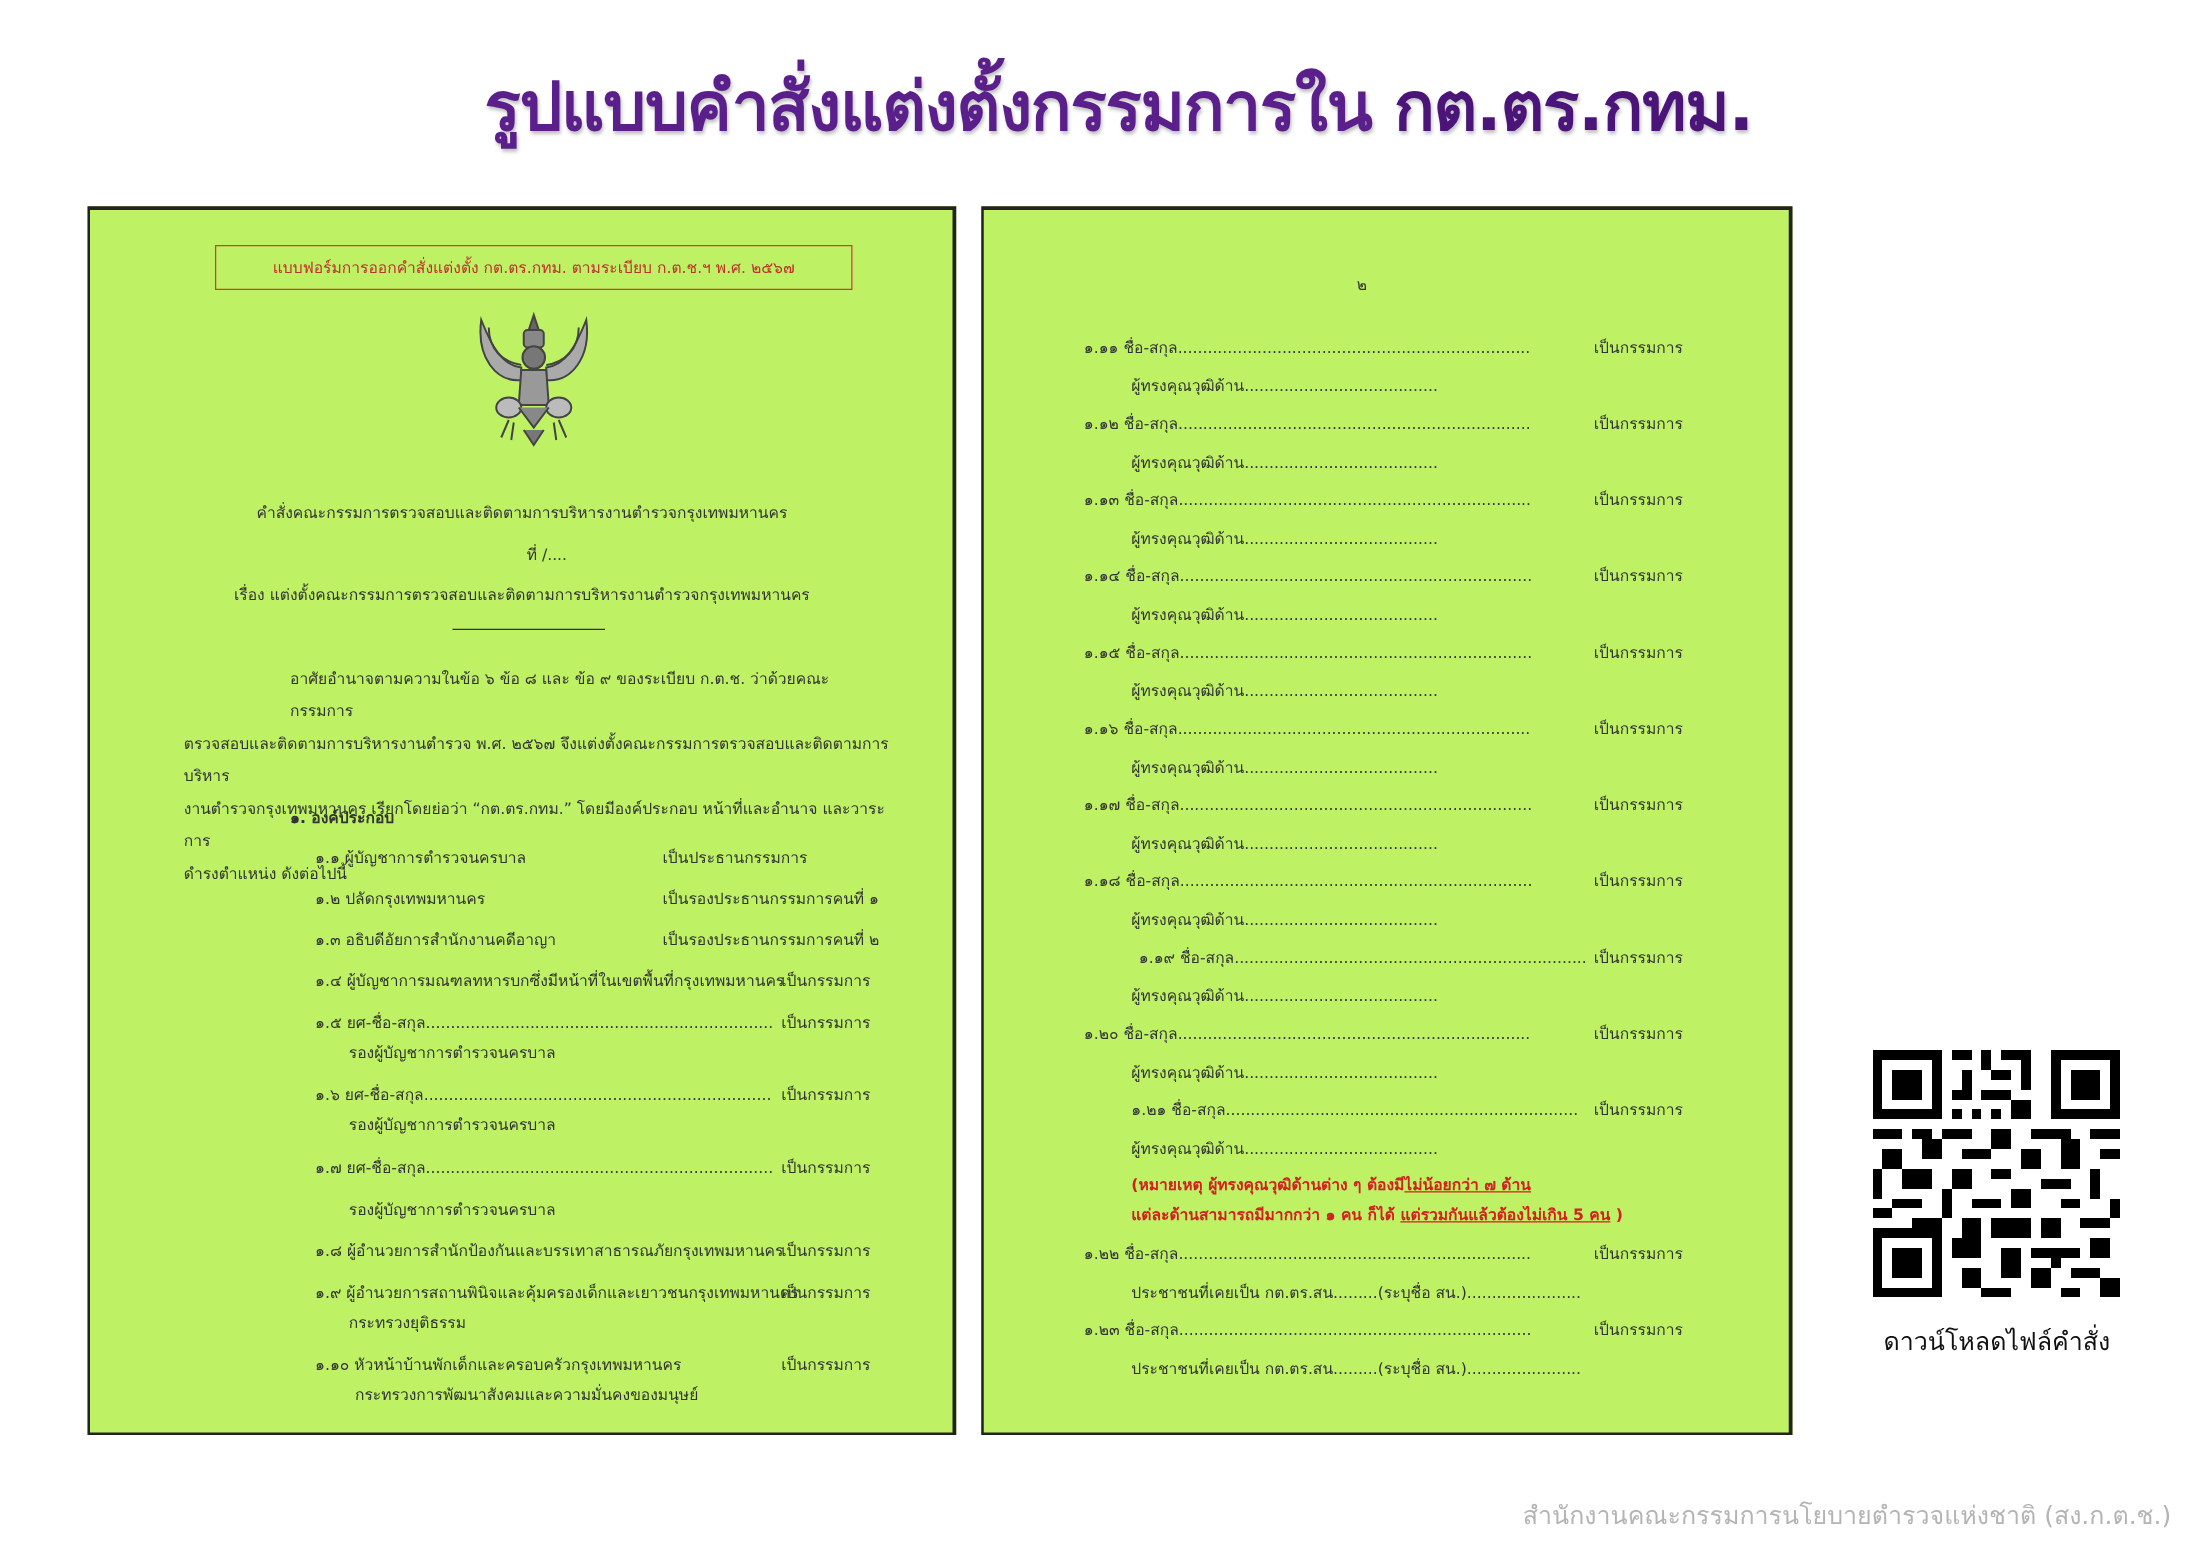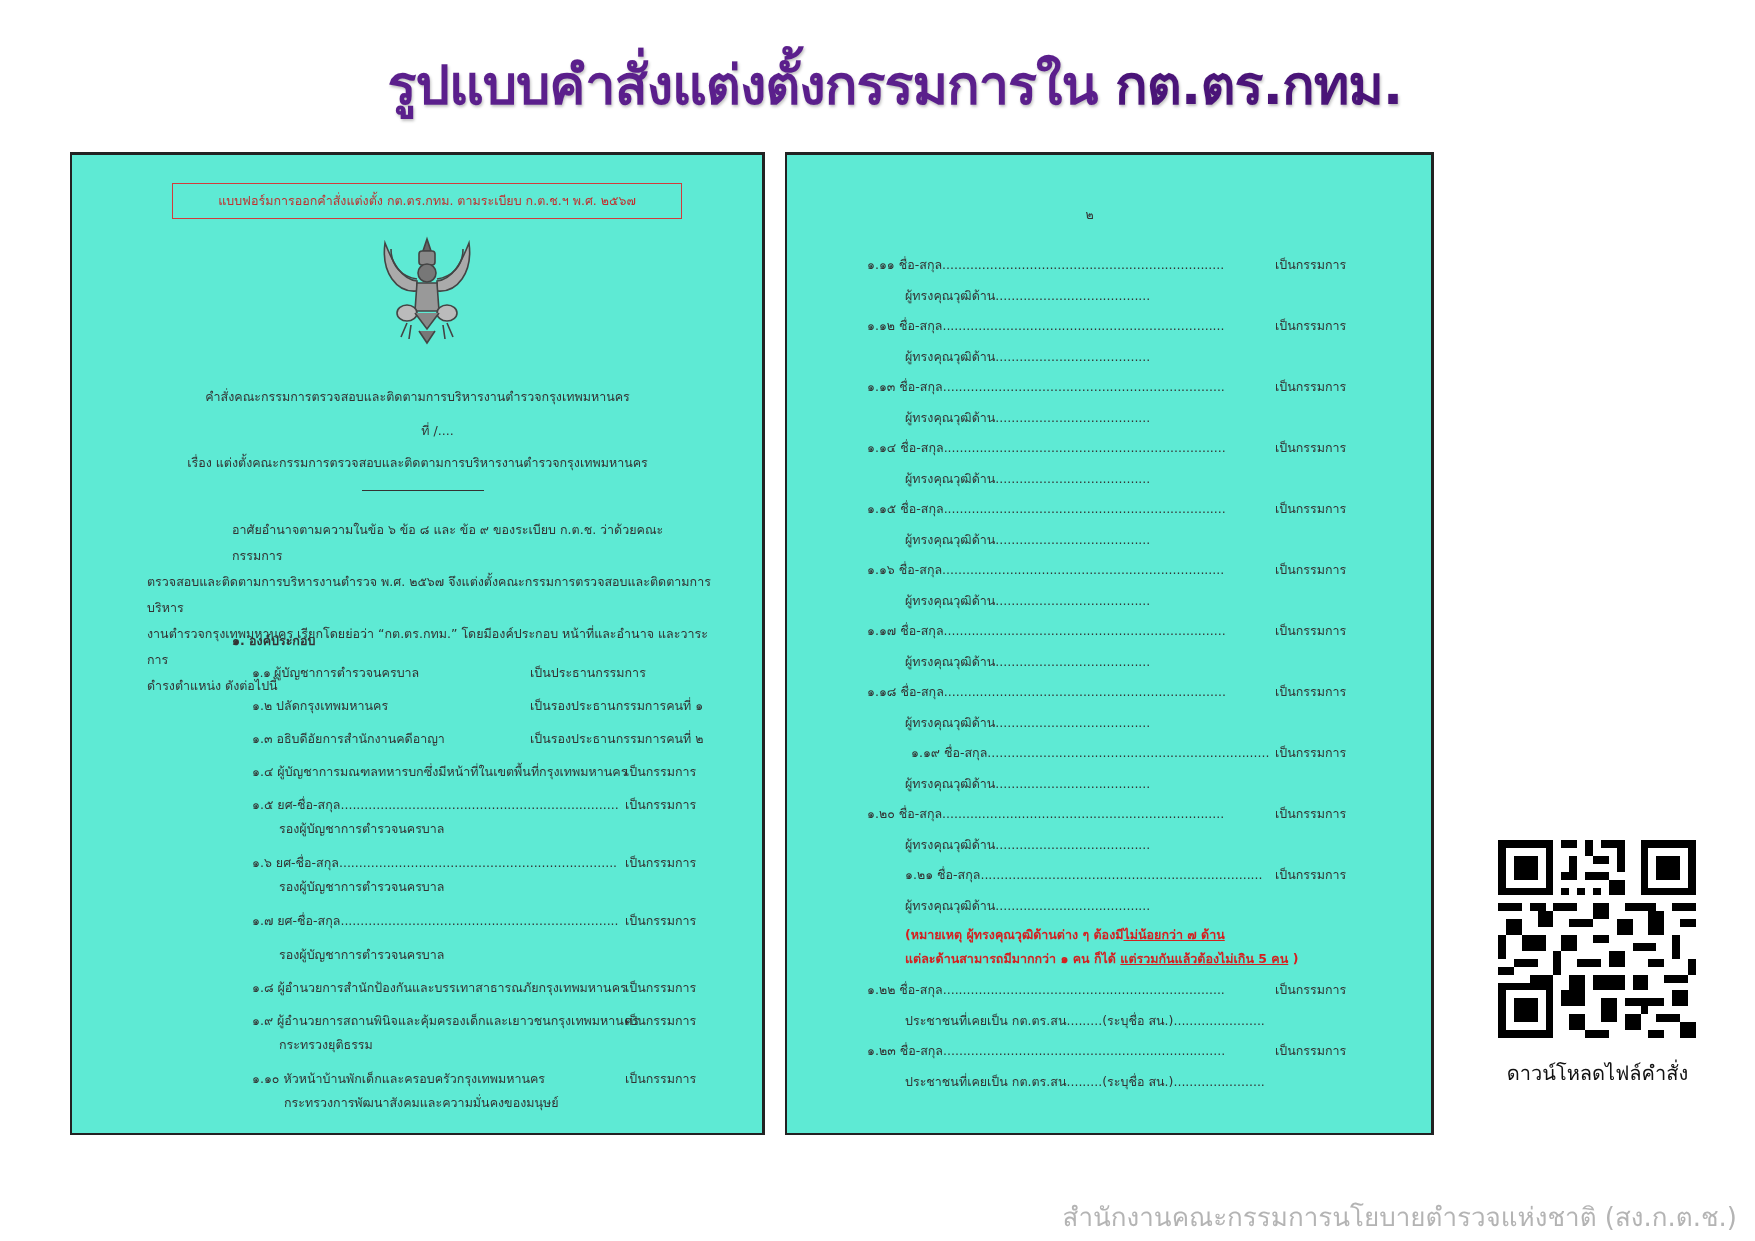--- a/index.html
+++ b/index.html
@@ -7,21 +7,21 @@
   body { position: relative; font-family: "DejaVu Sans", sans-serif; color: #222; }
 
   .main-title {
     position: absolute; left: 0; top: 42px; width: 1755px; text-align: center;
     font-family: "DejaVu Sans", sans-serif; font-size: 54px; color: #5b1f8c;
     letter-spacing: -1px; text-shadow: 1px 2px 3px rgba(0,0,0,0.25); padding-left: 35px;
   }
   .main-title b { font-weight: bold; color: #4a1478; }
 
   .page {
-    position: absolute; top: 152px; height: 983px; background: #5eead4;
+    position: absolute; top: 165px; height: 983px; background: #bef264;
     border: 2px solid #222; border-top-width: 3px; border-right-width: 3px;
     font-family: "DejaVu Sans", sans-serif; font-size: 12.5px; color: #333;
   }
   .page-1 { left: 70px; width: 695px; }
   .page-2 { left: 785px; width: 649px; }
 
   .form-banner {
     position: absolute; left: 100px; top: 28px; width: 510px; height: 36px;
     border: 1.5px solid #d23b3b; color: #c0302f; font-size: 12.5px;
     display: flex; align-items: center; justify-content: center;
@@ -42,21 +42,21 @@
   .note-red u { text-decoration: underline; }
 
   .qr {
     position: absolute; left: 1497px; top: 840px; width: 200px; height: 198px;
   }
   .qr-caption {
     position: absolute; left: 1440px; top: 1058px; width: 315px; text-align: center;
     font-size: 20px; line-height: 30px; color: #111;
   }
   .footer {
-    position: absolute; right: 18px; top: 1196px; font-size: 26px; color: #b4b4b4;
+    position: absolute; right: 18px; top: 1196px; font-size: 20px; color: #b4b4b4;
   }
 </style>
 </head>
 <body>
 
 <h1 class="main-title"><span>รูปแบบคำสั่งแต่งตั้งกรรมการใน </span><b>กต.ตร.กทม.</b></h1>
 
 <div class="page page-1">
   <div class="form-banner">แบบฟอร์มการออกคำสั่งแต่งตั้ง กต.ตร.กทม. ตามระเบียบ ก.ต.ช.ฯ พ.ศ. ๒๕๖๗</div>
 
@@ -85,21 +85,21 @@
 
   <div class="para" style="top:362px;">
     <div class="indent">อาศัยอำนาจตามความในข้อ ๖ ข้อ ๘ และ ข้อ ๙ ของระเบียบ ก.ต.ช. ว่าด้วยคณะกรรมการ</div>
     <div>ตรวจสอบและติดตามการบริหารงานตำรวจ พ.ศ. ๒๕๖๗ จึงแต่งตั้งคณะกรรมการตรวจสอบและติดตามการบริหาร</div>
     <div>งานตำรวจกรุงเทพมหานคร เรียกโดยย่อว่า “กต.ตร.กทม.” โดยมีองค์ประกอบ หน้าที่และอำนาจ และวาระการ</div>
     <div>ดำรงตำแหน่ง ดังต่อไปนี้</div>
   </div>
 
   <div class="p1-text heading-1" style="left:160px;top:476px;">๑. องค์ประกอบ</div>
 
-  <div class="row" style="left:180px;top:508px;font-family:Liberation Serif, serif;">๑.๑ ผู้บัญชาการตำรวจนครบาล</div>
+  <div class="row" style="left:180px;top:508px;">๑.๑ ผู้บัญชาการตำรวจนครบาล</div>
   <div class="role" style="left:458px;top:508px;">เป็นประธานกรรมการ</div>
 
   <div class="row" style="left:180px;top:541px;">๑.๒ ปลัดกรุงเทพมหานคร</div>
   <div class="role" style="left:458px;top:541px;">เป็นรองประธานกรรมการคนที่ ๑</div>
 
   <div class="row" style="left:180px;top:574px;">๑.๓ อธิบดีอัยการสำนักงานคดีอาญา</div>
   <div class="role" style="left:458px;top:574px;">เป็นรองประธานกรรมการคนที่ ๒</div>
 
   <div class="row" style="left:180px;top:607px;">๑.๔ ผู้บัญชาการมณฑลทหารบกซึ่งมีหน้าที่ในเขตพื้นที่กรุงเทพมหานคร</div>
   <div class="role" style="left:553px;top:607px;">เป็นกรรมการ</div>

